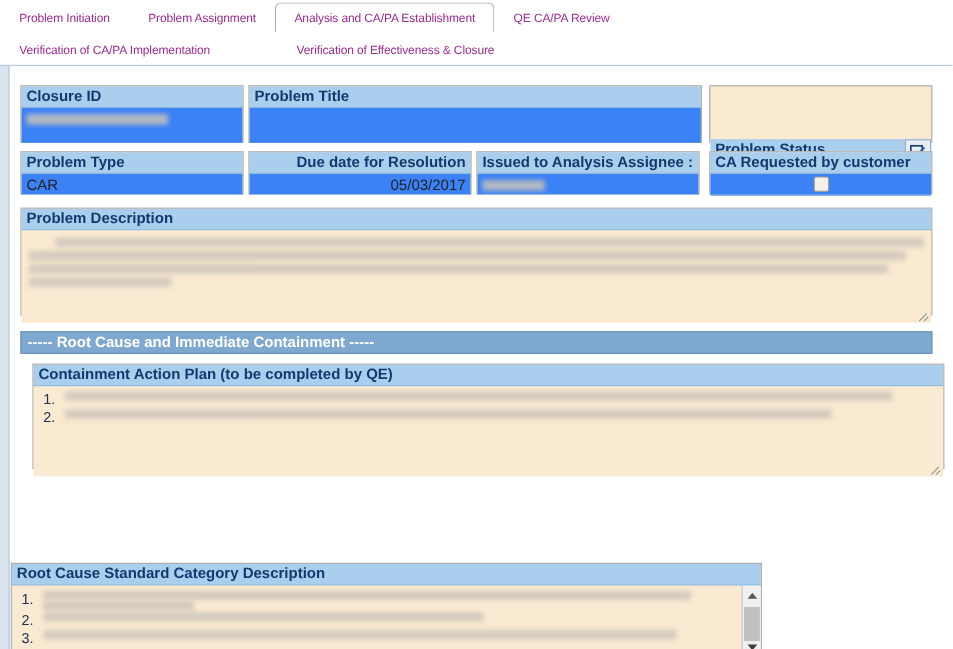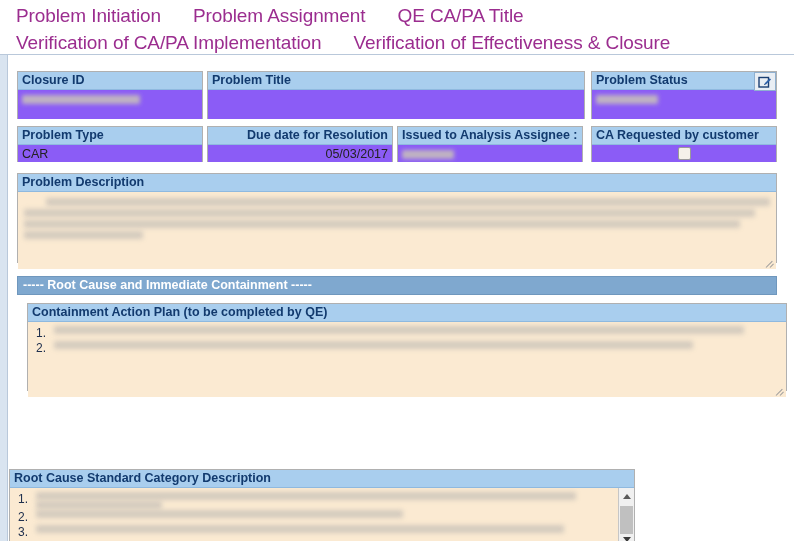--- a/index.html
+++ b/index.html
@@ -28,28 +28,28 @@
     box-sizing: border-box;
   }
   .tabrow {
     position: absolute;
     left: 0;
     height: 27px;
     display: flex;
     align-items: flex-end;
   }
   .tabrow.r1 { top: 0; }
-  .tabrow.r2 { top: 27px; }
+  .tabrow.r2 { top: 27px; gap: 40px; }
 
   .tab {
     position: relative;
     height: 25px;
     line-height: 25px;
     padding: 0 15px;
-    font-size: 19px;
+    font-size: 10px;
     color: #9b2d8f;
     white-space: nowrap;
     background: transparent;
     border: 1px solid transparent;
     border-bottom: none;
     box-sizing: border-box;
     cursor: pointer;
     letter-spacing: -0.1px;
     margin-top: 28px;
   }
@@ -98,21 +98,21 @@
     border-bottom: 1px solid #8fb9df;
     white-space: nowrap;
     overflow: hidden;
   }
   .fld-hd.two-line {
     white-space: normal;
     line-height: 14px;
     padding-top: 1px;
   }
   .fld-bd {
-    background: #8b5cf6;
+    background: #3b82f6;
     color: #222222;
     font-size: 12.5px;
     padding: 2px 4px;
     box-sizing: border-box;
     overflow: hidden;
   }
 
   
   .hd-wrap {
     position: relative;
@@ -276,21 +276,22 @@
 </head>
 <body>
 
 <div id="app">
 
   <div class="tabstrip">
 
     <div class="tabrow r1">
       <div class="tab">Problem Initiation</div>
       <div class="tab">Problem Assignment</div>
-      <div class="tab">QE CA/PA Title</div>
+      <div class="tab active">Analysis and CA/PA Establishment</div>
+      <div class="tab">QE CA/PA Review</div>
     </div>
 
     <div class="tabrow r2">
       <div class="tab">Verification of CA/PA Implementation</div>
       <div class="tab">Verification of Effectiveness &amp; Closure</div>
     </div>
   </div>
 
   <div class="leftrail"></div>
 
@@ -303,21 +304,21 @@
       </div>
     </div>
 
     <div class="fld" style="left:198px; top:15px; width:378px; height:48px;">
       <div class="fld-hd">Problem Title</div>
       <div class="fld-bd" style="height:29px;"></div>
     </div>
 
     <div class="fld" style="left:582px; top:15px; width:186px; height:48px;">
       <div class="hd-wrap">
-        <div class="fld-hd" style="padding-right:13px;">Problem Status</div>
+        <div class="fld-hd" style="padding-right:13px;margin-top:44px;">Problem Status</div>
         <div class="edit-ico">
           <svg width="14" height="14" viewBox="0 0 14 14">
             <rect x="1" y="2.5" width="9.5" height="9.5" fill="none" stroke="#1b3f73" stroke-width="1.4"></rect>
             <path d="M6.5 8.6 L11.8 3.3 L13 4.5 L7.7 9.8 Z" fill="#2b5fa8"></path>
             <path d="M6.4 8.7 L6.1 10.1 L7.5 9.8 Z" fill="#1b3f73"></path>
           </svg>
         </div>
       </div>
       <div class="fld-bd" style="height:29px;">
         <span class="redact" style="width:62px;"></span>

